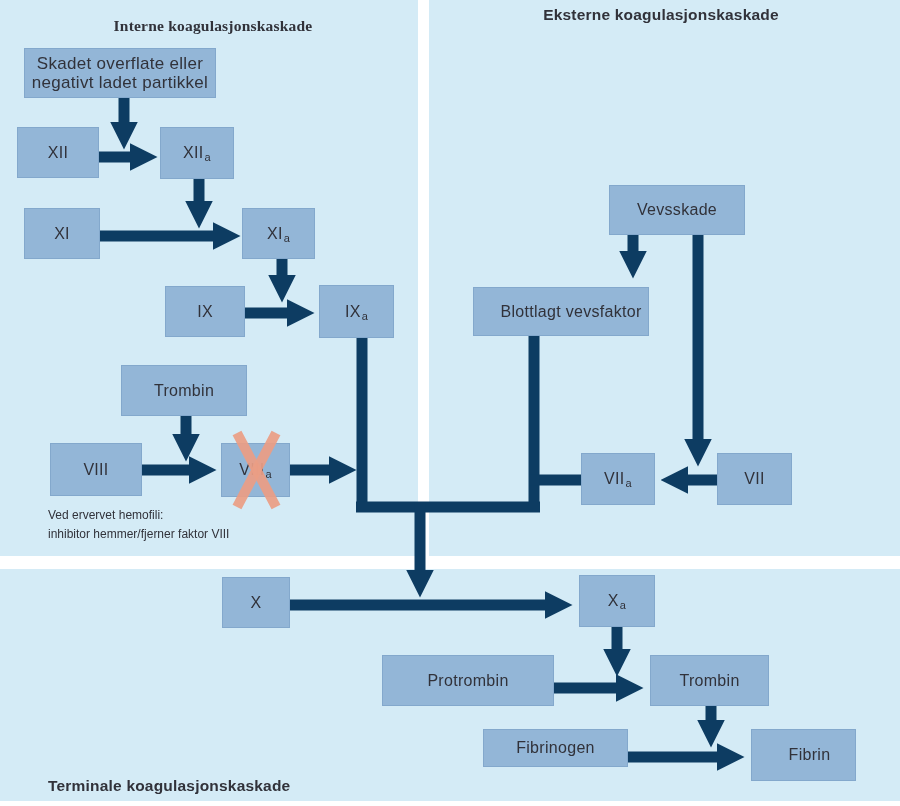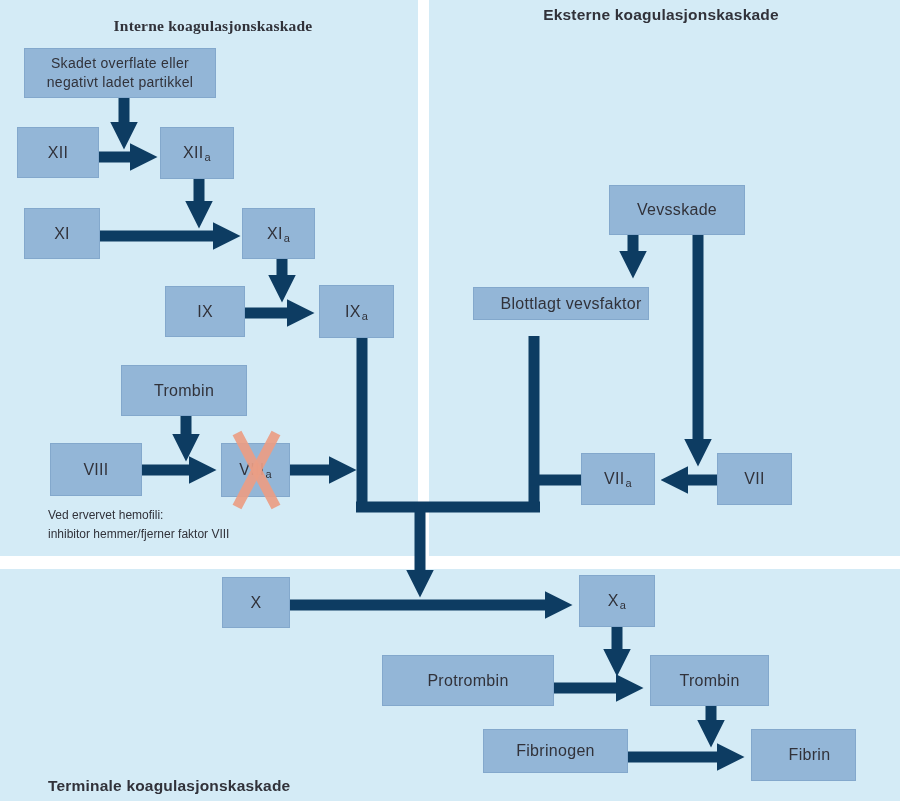--- a/index.html
+++ b/index.html
@@ -33,21 +33,21 @@
   #arrows marker path{fill:var(--c-arrow);}
   #cross line{stroke:var(--c-cross);stroke-width:10;opacity:.92;}
   .node{
     position:absolute;z-index:2;background:var(--c-box);
     border:1px solid var(--c-box_border);box-sizing:border-box;
     display:flex;align-items:center;justify-content:center;
     font-size:16px;letter-spacing:.3px;color:var(--c-text);
     white-space:nowrap;
   }
   .node .sub{font-size:11px;margin-top:8px;margin-left:1px;}
-  .node.multiline{flex-direction:column;font-size:14px;line-height:19px;}
+  .node.multiline{flex-direction:column;font-size:17px;line-height:19px;}
   .caption{
     position:absolute;z-index:2;font-size:12px;line-height:19px;
     color:var(--c-text);white-space:nowrap;
   }
 </style>
 </head>
 <body>
 
 <div id="canvas">
 
@@ -127,21 +127,21 @@
     <span>VIII</span>
   </div>
   <div class="node" style="left:221px;top:443px;width:69px;height:54px;">
     <span>VIII</span>
       <span class="sub">a</span>
   </div>
 
   <div class="node" style="left:609px;top:185px;width:136px;height:50px;">
     <span>Vevsskade</span>
   </div>
-  <div class="node" style="left:473px;top:287px;width:176px;height:33px;padding-left:20px;">
+  <div class="node" style="left:473px;top:287px;width:176px;height:49px;padding-left:20px;">
     <span>Blottlagt vevsfaktor</span>
   </div>
   <div class="node" style="left:581px;top:453px;width:74px;height:52px;">
     <span>VII</span>
       <span class="sub">a</span>
   </div>
   <div class="node" style="left:717px;top:453px;width:75px;height:52px;">
     <span>VII</span>
   </div>
 
@@ -151,21 +151,21 @@
   <div class="node" style="left:579px;top:575px;width:76px;height:52px;">
     <span>X</span>
       <span class="sub">a</span>
   </div>
   <div class="node" style="left:382px;top:655px;width:172px;height:51px;">
     <span>Protrombin</span>
   </div>
   <div class="node" style="left:650px;top:655px;width:119px;height:51px;">
     <span>Trombin</span>
   </div>
-  <div class="node" style="left:483px;top:729px;width:145px;height:44px;">
+  <div class="node" style="left:483px;top:729px;width:145px;height:38px;">
     <span>Fibrinogen</span>
   </div>
   <div class="node" style="left:751px;top:729px;width:105px;height:52px;padding-left:12px;">
     <span>Fibrin</span>
   </div>
 
   <svg id="cross" width="900" height="806" viewBox="0 0 900 806">
     <line x1="237" y1="433" x2="276" y2="507"></line>
     <line x1="276" y1="433" x2="237" y2="507"></line>
   </svg>

